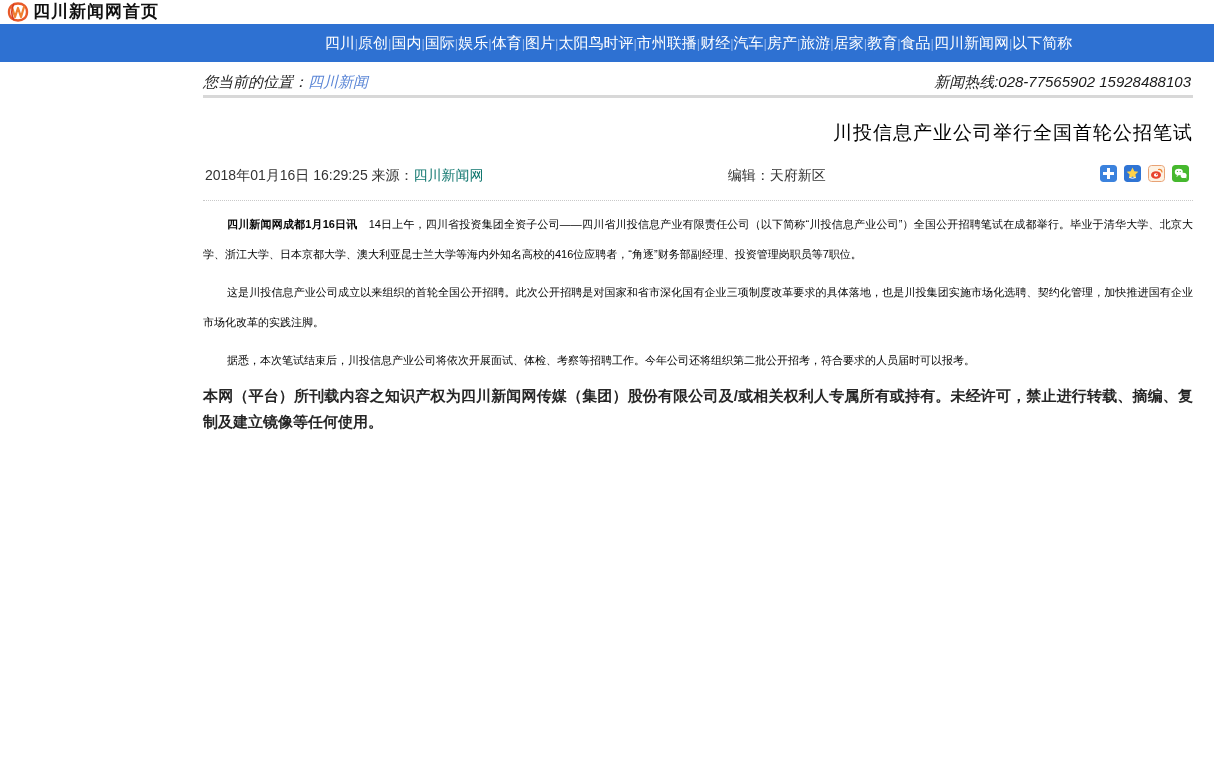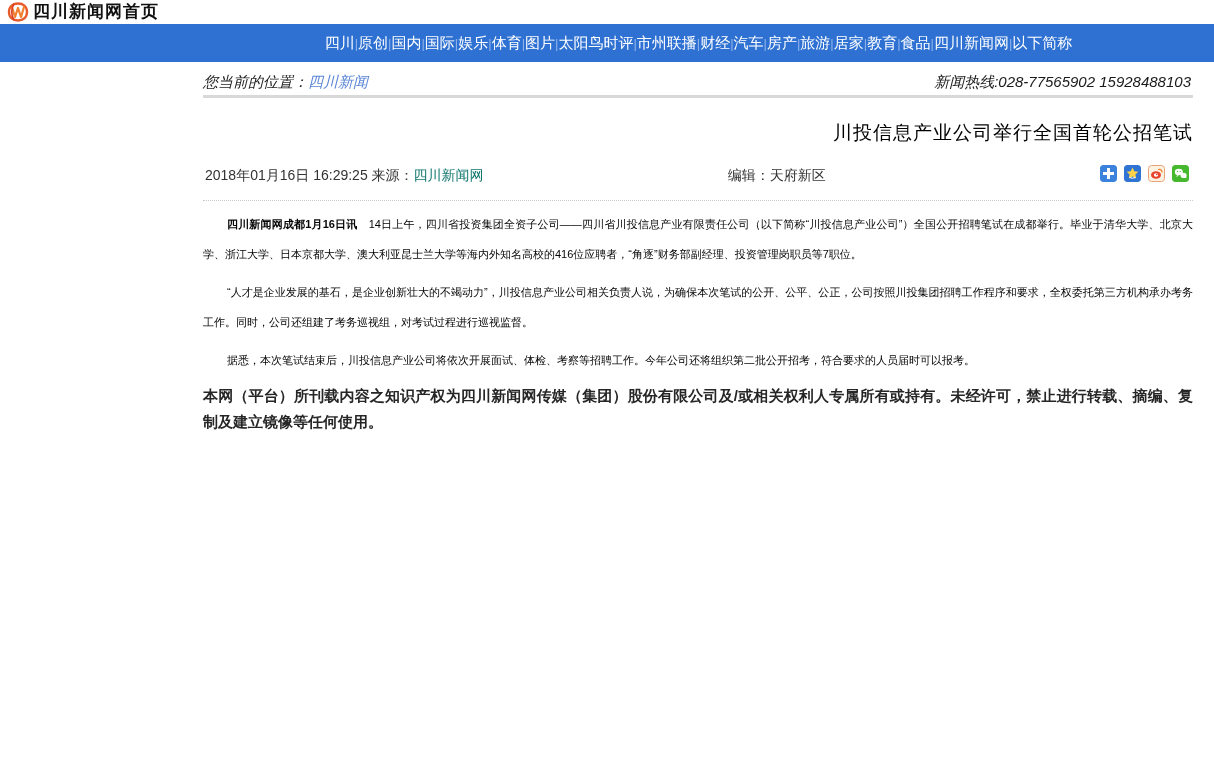--- a/index.html
+++ b/index.html
@@ -148,19 +148,19 @@
         <path d="M12.8 12.6 l1.8 1 l-0.5 -1.8 Z" fill="#fff"></path>
         <circle cx="5.4" cy="6.4" r="0.6" fill="#46b82e"></circle>
         <circle cx="8.2" cy="6.4" r="0.6" fill="#46b82e"></circle>
       </svg>
     </div>
   </div>
   <div class="meta-divider"></div>
 
   <div class="article-body" id="article-body">
       <p><b>四川新闻网成都1月16日讯</b>　14日上午，四川省投资集团全资子公司——四川省川投信息产业有限责任公司（以下简称“川投信息产业公司”）全国公开招聘笔试在成都举行。毕业于清华大学、北京大学、浙江大学、日本京都大学、澳大利亚昆士兰大学等海内外知名高校的416位应聘者，“角逐”财务部副经理、投资管理岗职员等7职位。</p>
-      <p>“人才是企业发展的基石，是企业创新壮大的不竭动力”，川投信息产业公司相关负责人说，为确保本次笔试的公开、公平、公正，公司按照川投集团招聘工作程序和要求，全权委托第三方机构承办考务工作。同时，公司还组建了考务巡视组，对考试过程进行巡视监督。</p>
+      <p>这是川投信息产业公司成立以来组织的首轮全国公开招聘。此次公开招聘是对国家和省市深化国有企业三项制度改革要求的具体落地，也是川投集团实施市场化选聘、契约化管理，加快推进国有企业市场化改革的实践注脚。</p>
       <p>据悉，本次笔试结束后，川投信息产业公司将依次开展面试、体检、考察等招聘工作。今年公司还将组织第二批公开招考，符合要求的人员届时可以报考。</p>
     </div>
 
   <div class="copyright">本网（平台）所刊载内容之知识产权为四川新闻网传媒（集团）股份有限公司及/或相关权利人专属所有或持有。未经许可，禁止进行转载、摘编、复制及建立镜像等任何使用。</div>
 
 </div>
 
 </body></html>

